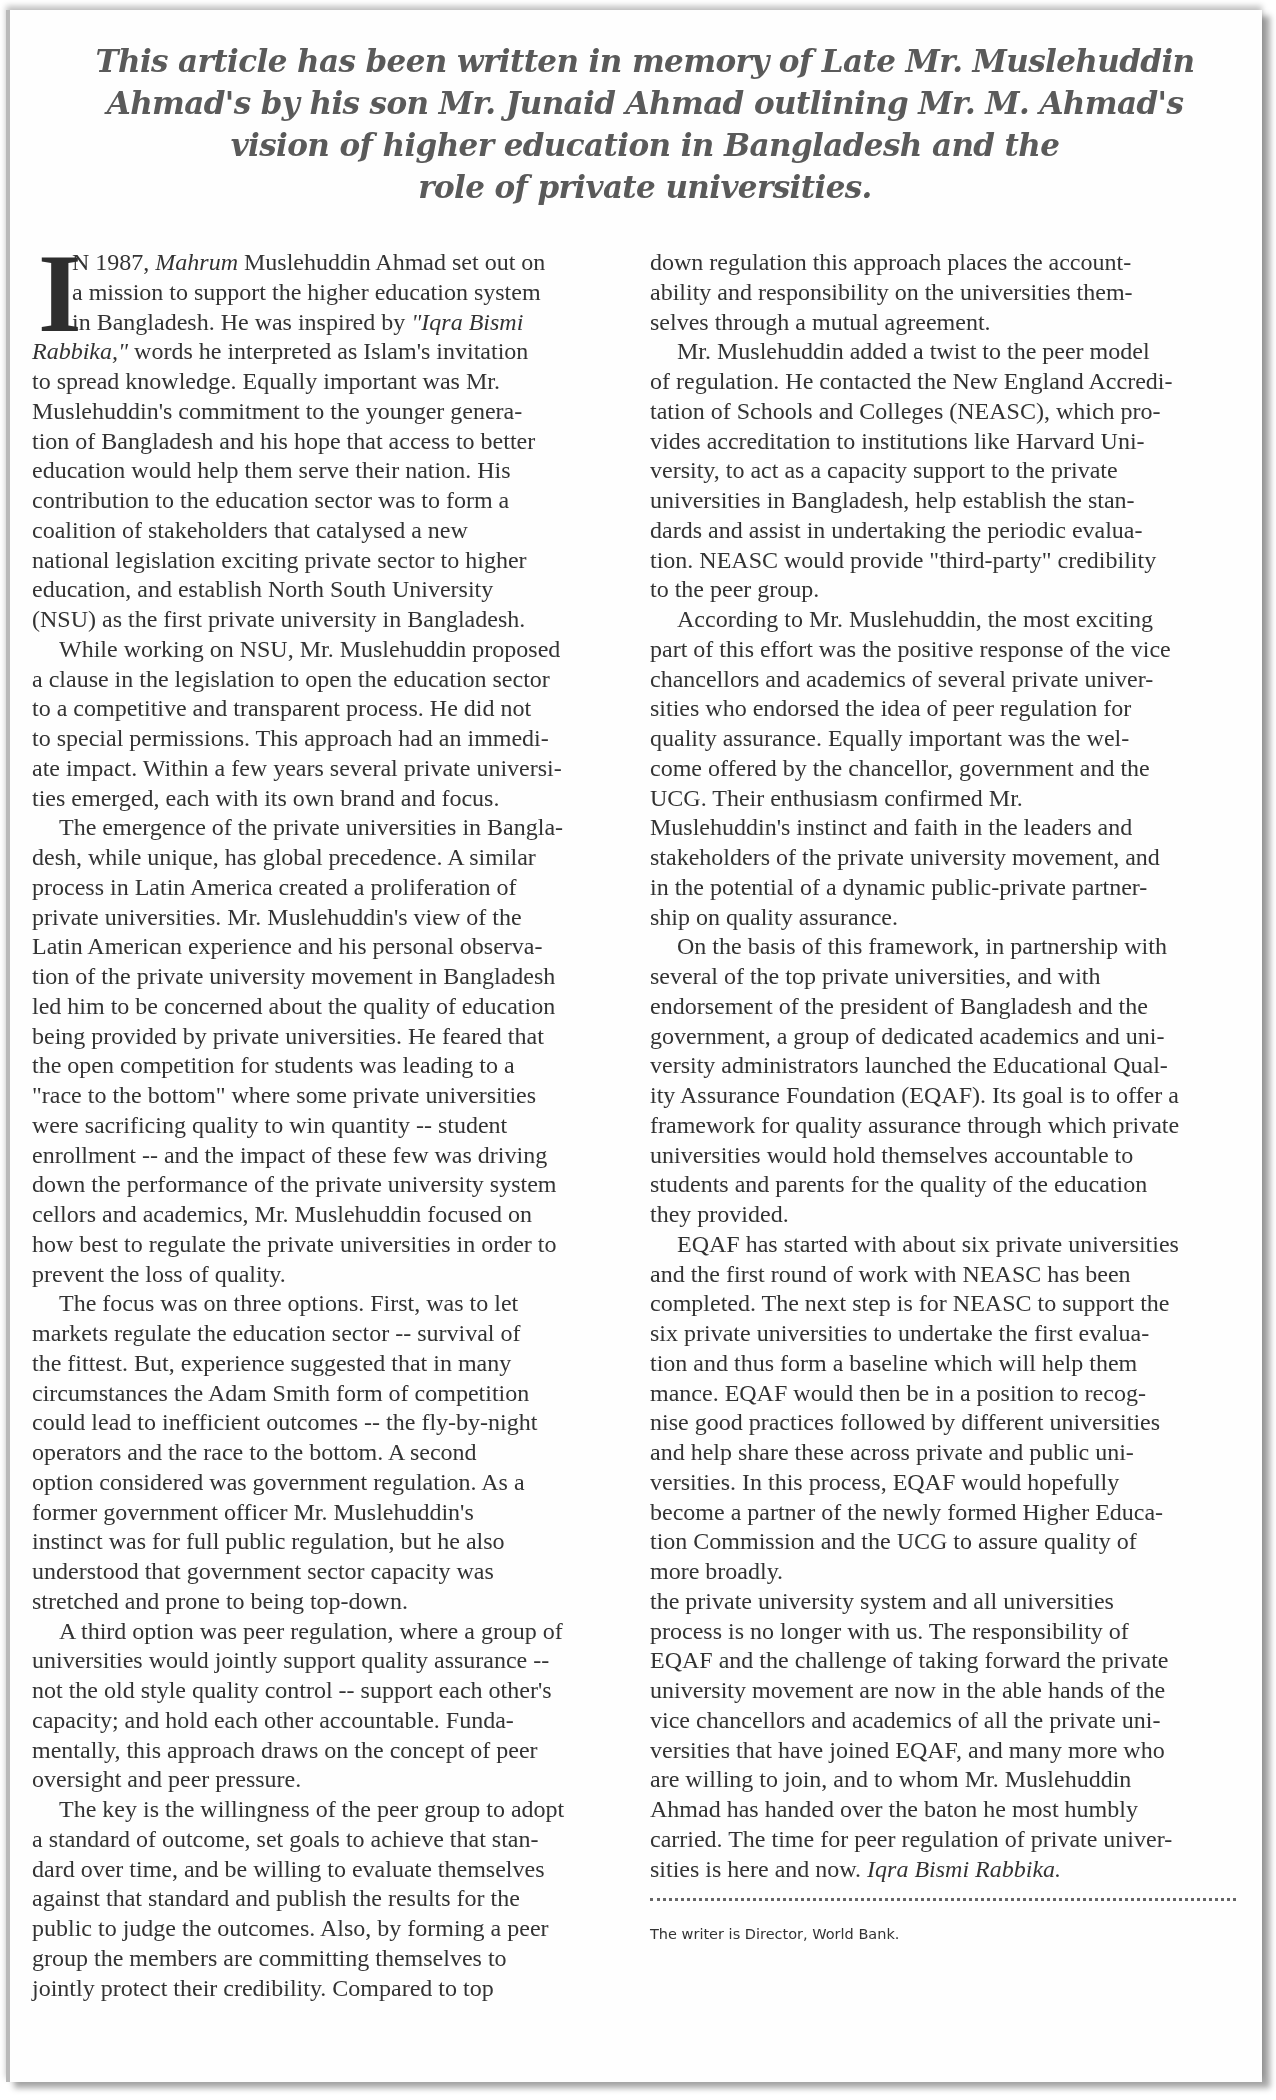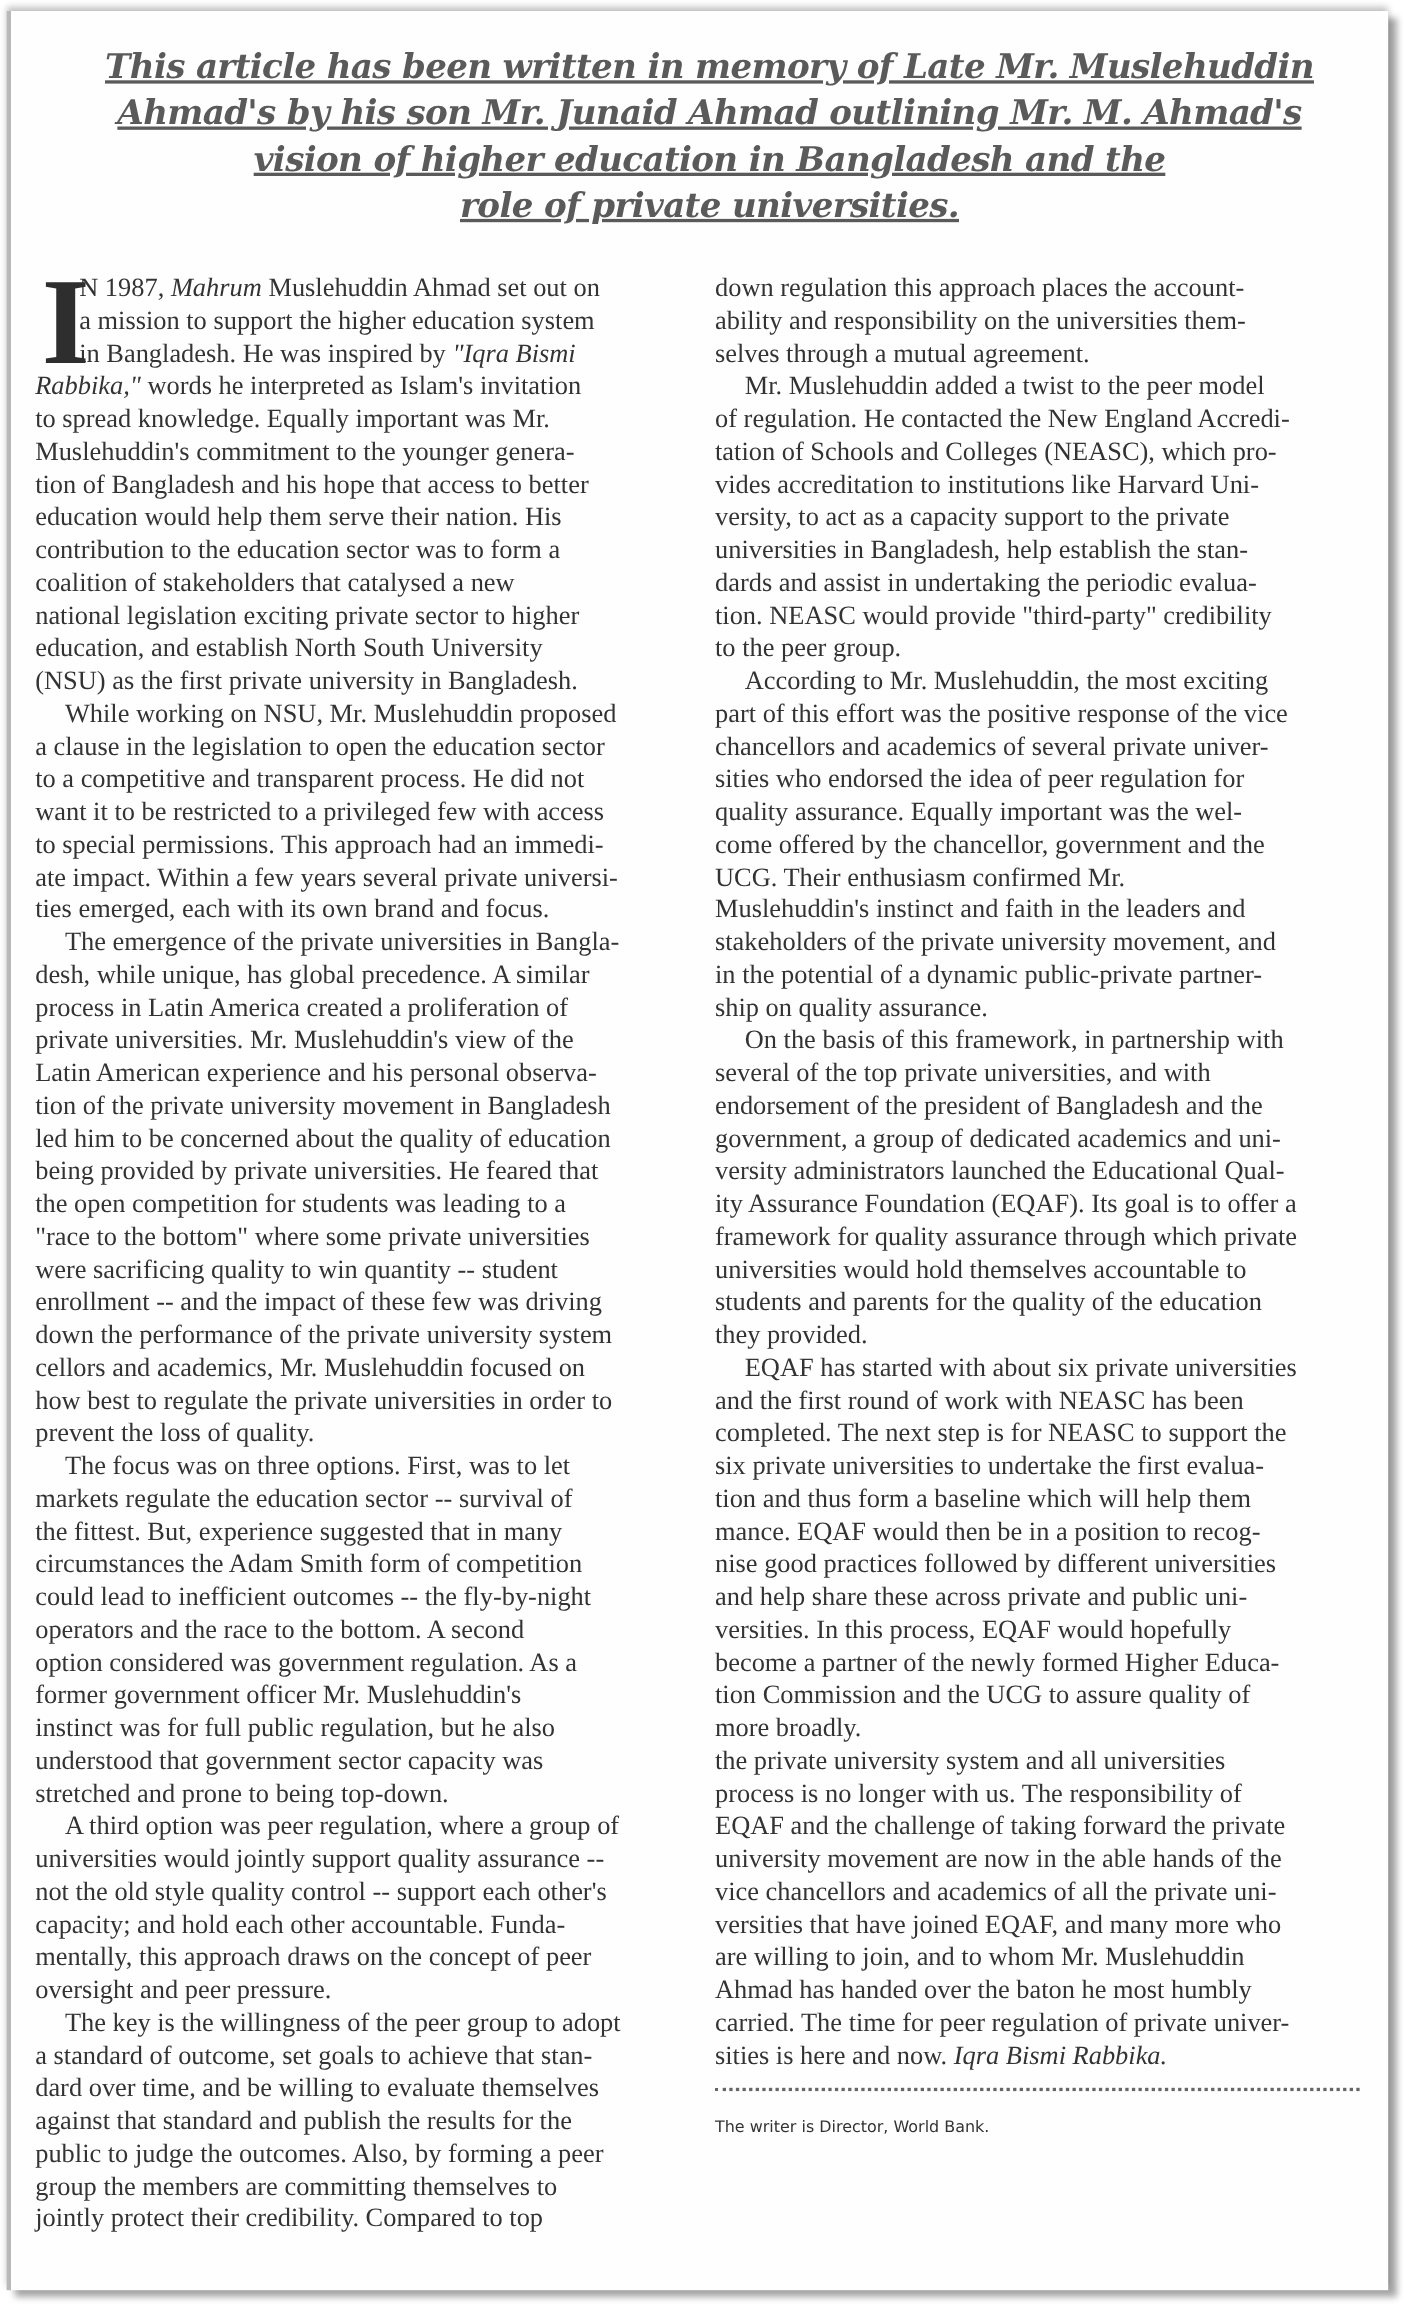--- a/index.html
+++ b/index.html
@@ -9,21 +9,20 @@
     background:#fefefe;
     border-left:4px solid #b9b9b9;
     box-shadow: 8px 6px 6px rgba(0,0,0,0.35), 0 -4px 6px rgba(0,0,0,0.25);
   }
   .title {
     position:absolute; left:60px; top:30px; width:1150px;
     text-align:center;
     font-family:"DejaVu Serif", serif; font-style:italic; font-weight:bold;
     font-size:31px; line-height:42px; color:#5a5a5a;
     letter-spacing:-0.6px;
-    text-decoration:underline;
   }
   .title div { white-space:nowrap; }
   .col {
     position:absolute; top:238px;
     font-family:"Liberation Serif", serif; font-size:24px; line-height:29.75px;
     color:#333333;
   }
   .col-left { left:22px; width:600px; }
   .col-right { left:640px; width:600px; }
   .line { white-space:nowrap; height:29.75px; }
@@ -73,21 +72,20 @@
           <div class="line">national legislation exciting private sector to higher</div>
           <div class="line">education, and establish North South University</div>
           <div class="line">(NSU) as the first private university in Bangladesh.</div>
         </div>
     </div>
     <div id="left-paras">
         <div>
           <div class="line indent">While working on NSU, Mr. Muslehuddin proposed</div>
           <div class="line">a clause in the legislation to open the education sector</div>
           <div class="line">to a competitive and transparent process. He did not</div>
-          <div class="line">want it to be restricted to a privileged few with access</div>
           <div class="line">to special permissions. This approach had an immedi-</div>
           <div class="line">ate impact. Within a few years several private universi-</div>
           <div class="line">ties emerged, each with its own brand and focus.</div>
         </div>
         <div>
           <div class="line indent">The emergence of the private universities in Bangla-</div>
           <div class="line">desh, while unique, has global precedence. A similar</div>
           <div class="line">process in Latin America created a proliferation of</div>
           <div class="line">private universities.  Mr. Muslehuddin's view of the</div>
           <div class="line">Latin American experience and his personal observa-</div>

